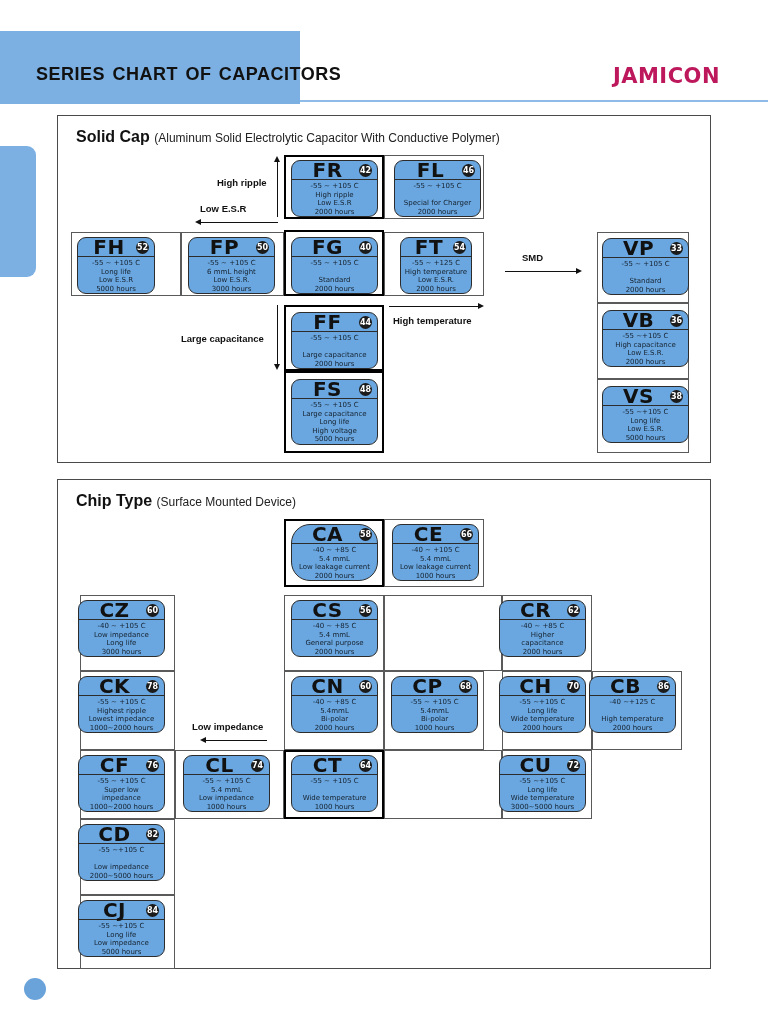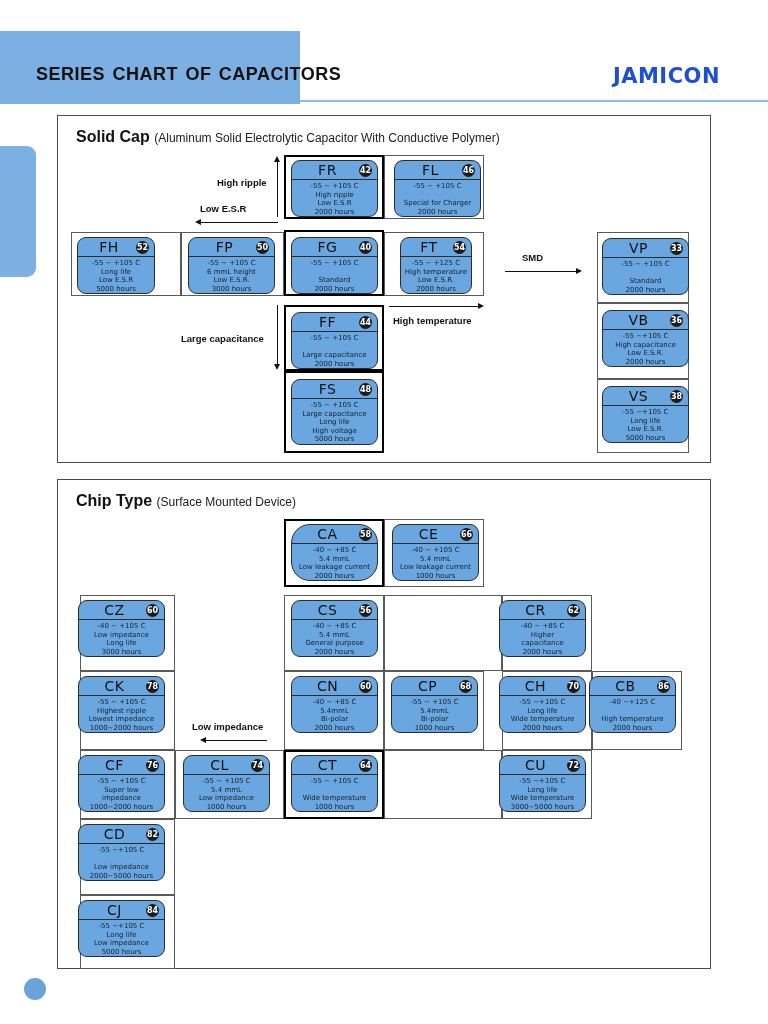--- a/index.html
+++ b/index.html
@@ -28,21 +28,21 @@
     position: absolute; left: 36px; top: 57px;
     font-size: 25px; font-weight: bold;
     letter-spacing: 0.5px;
     color: #111; white-space: nowrap;
     font-variant: small-caps;
     text-transform: lowercase;
   }
   #header-logo {
     position: absolute; right: 48px; top: 64px;
     font-size: 21px; font-weight: bold;
-    color: #1d4ed8;
+    color: #be185d;
     letter-spacing: 0.5px;
     font-family: "DejaVu Sans", sans-serif;
     text-align: right;
   }
   #header-rule {
     position: absolute; left: 300px; top: 100px;
     width: 468px; height: 2px;
     background: #8fbbe8;
   }
 
@@ -92,21 +92,21 @@
     z-index: 5;
     overflow: hidden;
   }
   .chip-head {
     position: relative;
     height: 19px;
     border-bottom: 1px solid #2c2c2c;
     display: flex; align-items: center; justify-content: center;
   }
   .chip-code {
-    font-size: 14px; font-weight: normal; color: #111;
+    font-size: 20px; font-weight: bold; color: #111;
     letter-spacing: 0.5px;
     font-family: "DejaVu Sans", sans-serif;
     transform: translateX(-7px);
   }
   .chip-num {
     position: absolute; right: 5px; top: 3px;
     width: 13px; height: 13px; border-radius: 50%;
     background: #1b1b1b; color: #fff;
     font-size: 8px; font-weight: bold;
     display: flex; align-items: center; justify-content: center;

